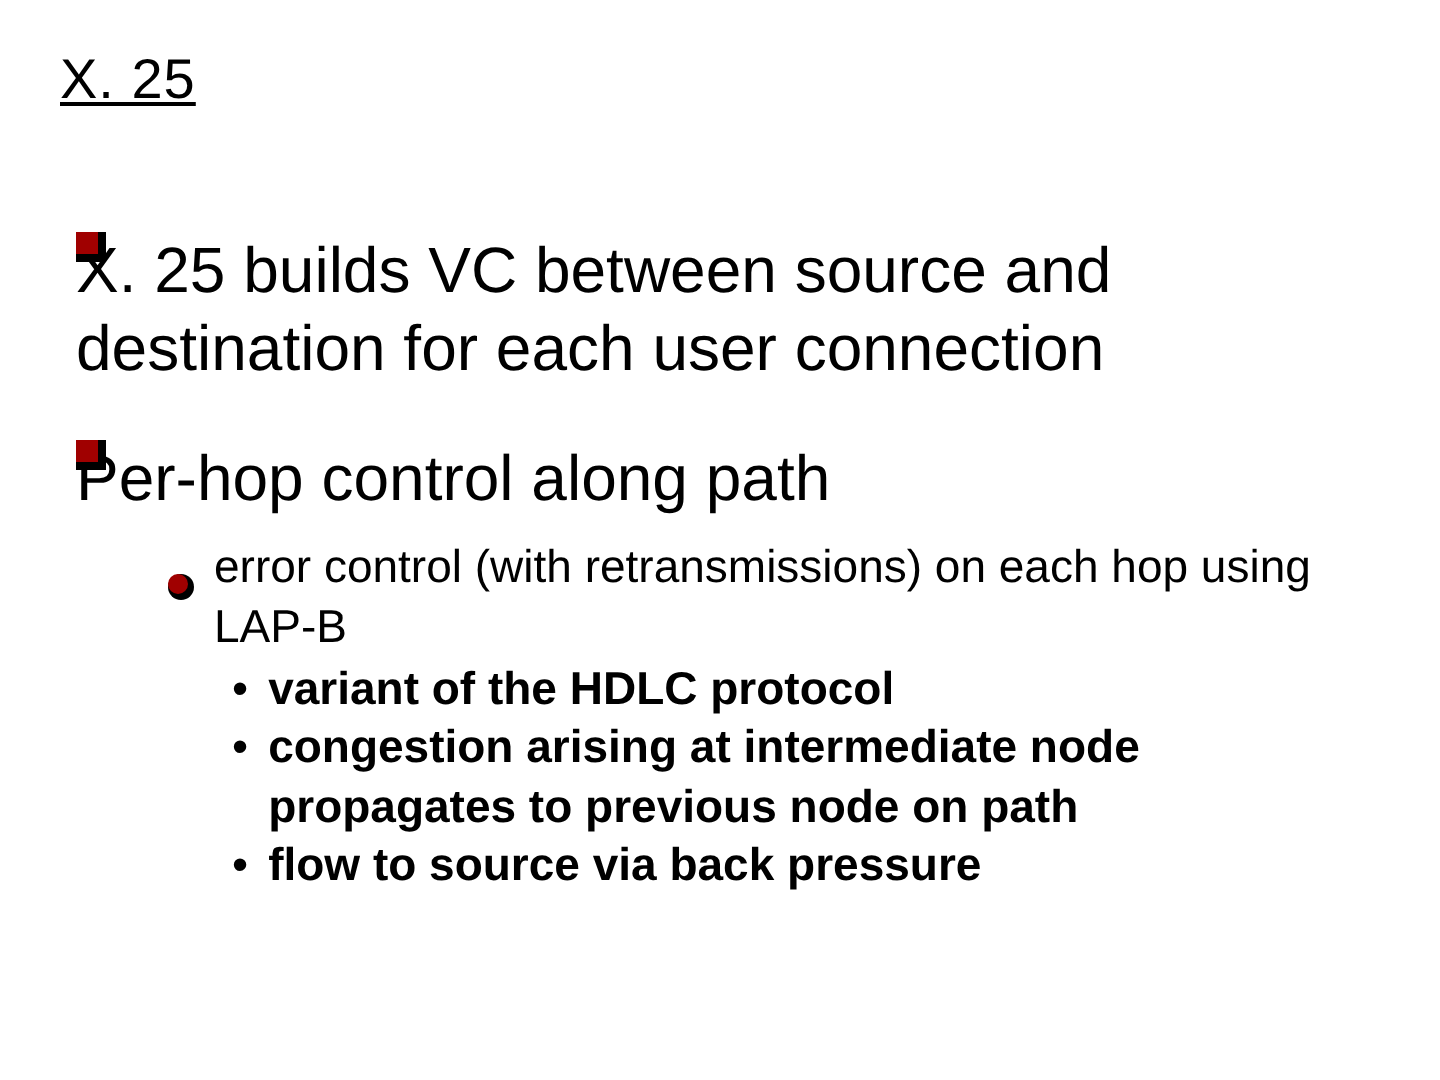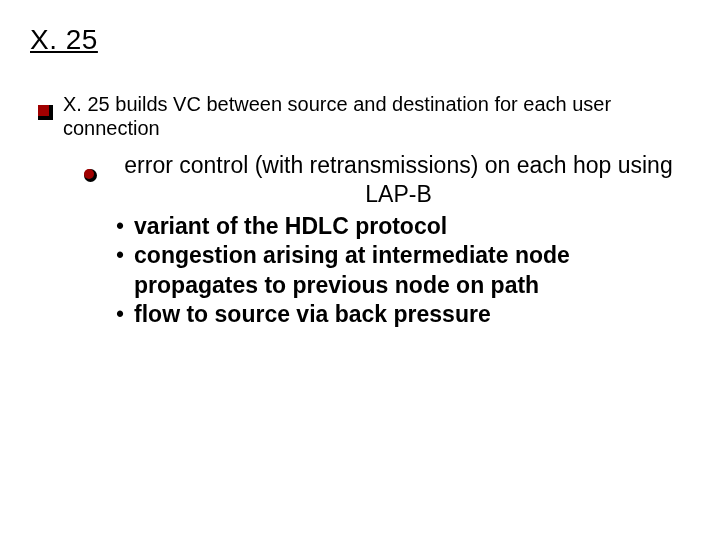--- a/index.html
+++ b/index.html
@@ -14,25 +14,26 @@
     font-size: 28px;
     font-weight: 400;
     text-decoration: underline;
     margin-bottom: 36px;
     letter-spacing: 0.5px;
   }
   .level1 {
     padding-left: 8px;
   }
   .level1-item {
-    font-size: 20px;
+    font-size: 32px;
     line-height: 1.22;
     margin-bottom: 2px;
     display: flex;
     align-items: flex-start;
+    flex-direction: column;
   }
   .level1-item .bullet-sq {
     flex: 0 0 auto;
     width: 15px;
     height: 15px;
     margin-top: 9px;
     margin-right: 10px;
     position: relative;
   }
   .level1-item .text { flex: 1; }
@@ -47,21 +48,21 @@
     display: flex;
     align-items: flex-start;
   }
   .level2-item .bullet-cir {
     flex: 0 0 auto;
     width: 13px;
     height: 13px;
     margin-top: 9px;
     margin-right: 10px;
   }
-  .level2-item .text { flex: 1; text-align: center; }
+  .level2-item .text { flex: 1; }
   .level3 {
     padding-left: 32px;
   }
   .level3-item {
     font-size: 23px;
     line-height: 1.28;
     display: flex;
     align-items: flex-start;
   }
   .level3-item .dot {
@@ -81,20 +82,29 @@
   <div class="level1-item">
     <span class="bullet-sq">
       <svg width="15" height="15" viewBox="0 0 15 15">
           <rect x="0" y="0" width="15" height="15" fill="#000"></rect>
           <rect x="0" y="0" width="11" height="11" fill="#a00000"></rect>
         </svg>
     </span>
     <span class="text">X. 25 builds VC between source and destination for each user connection</span>
   </div>
 
+  <div class="level1-item">
+    <span class="bullet-sq">
+      <svg width="15" height="15" viewBox="0 0 15 15">
+          <rect x="0" y="0" width="15" height="15" fill="#000"></rect>
+          <rect x="0" y="0" width="11" height="11" fill="#a00000"></rect>
+        </svg>
+    </span>
+    <span class="text">Per-hop control along path</span>
+  </div>
 
   <div class="level2">
 
     <div class="level2-item">
       <span class="bullet-cir">
         <svg width="13" height="13" viewBox="0 0 13 13">
             <circle cx="6.5" cy="6.5" r="6.5" fill="#000"></circle>
             <circle cx="5" cy="5" r="5" fill="#a00000"></circle>
           </svg>
       </span>

